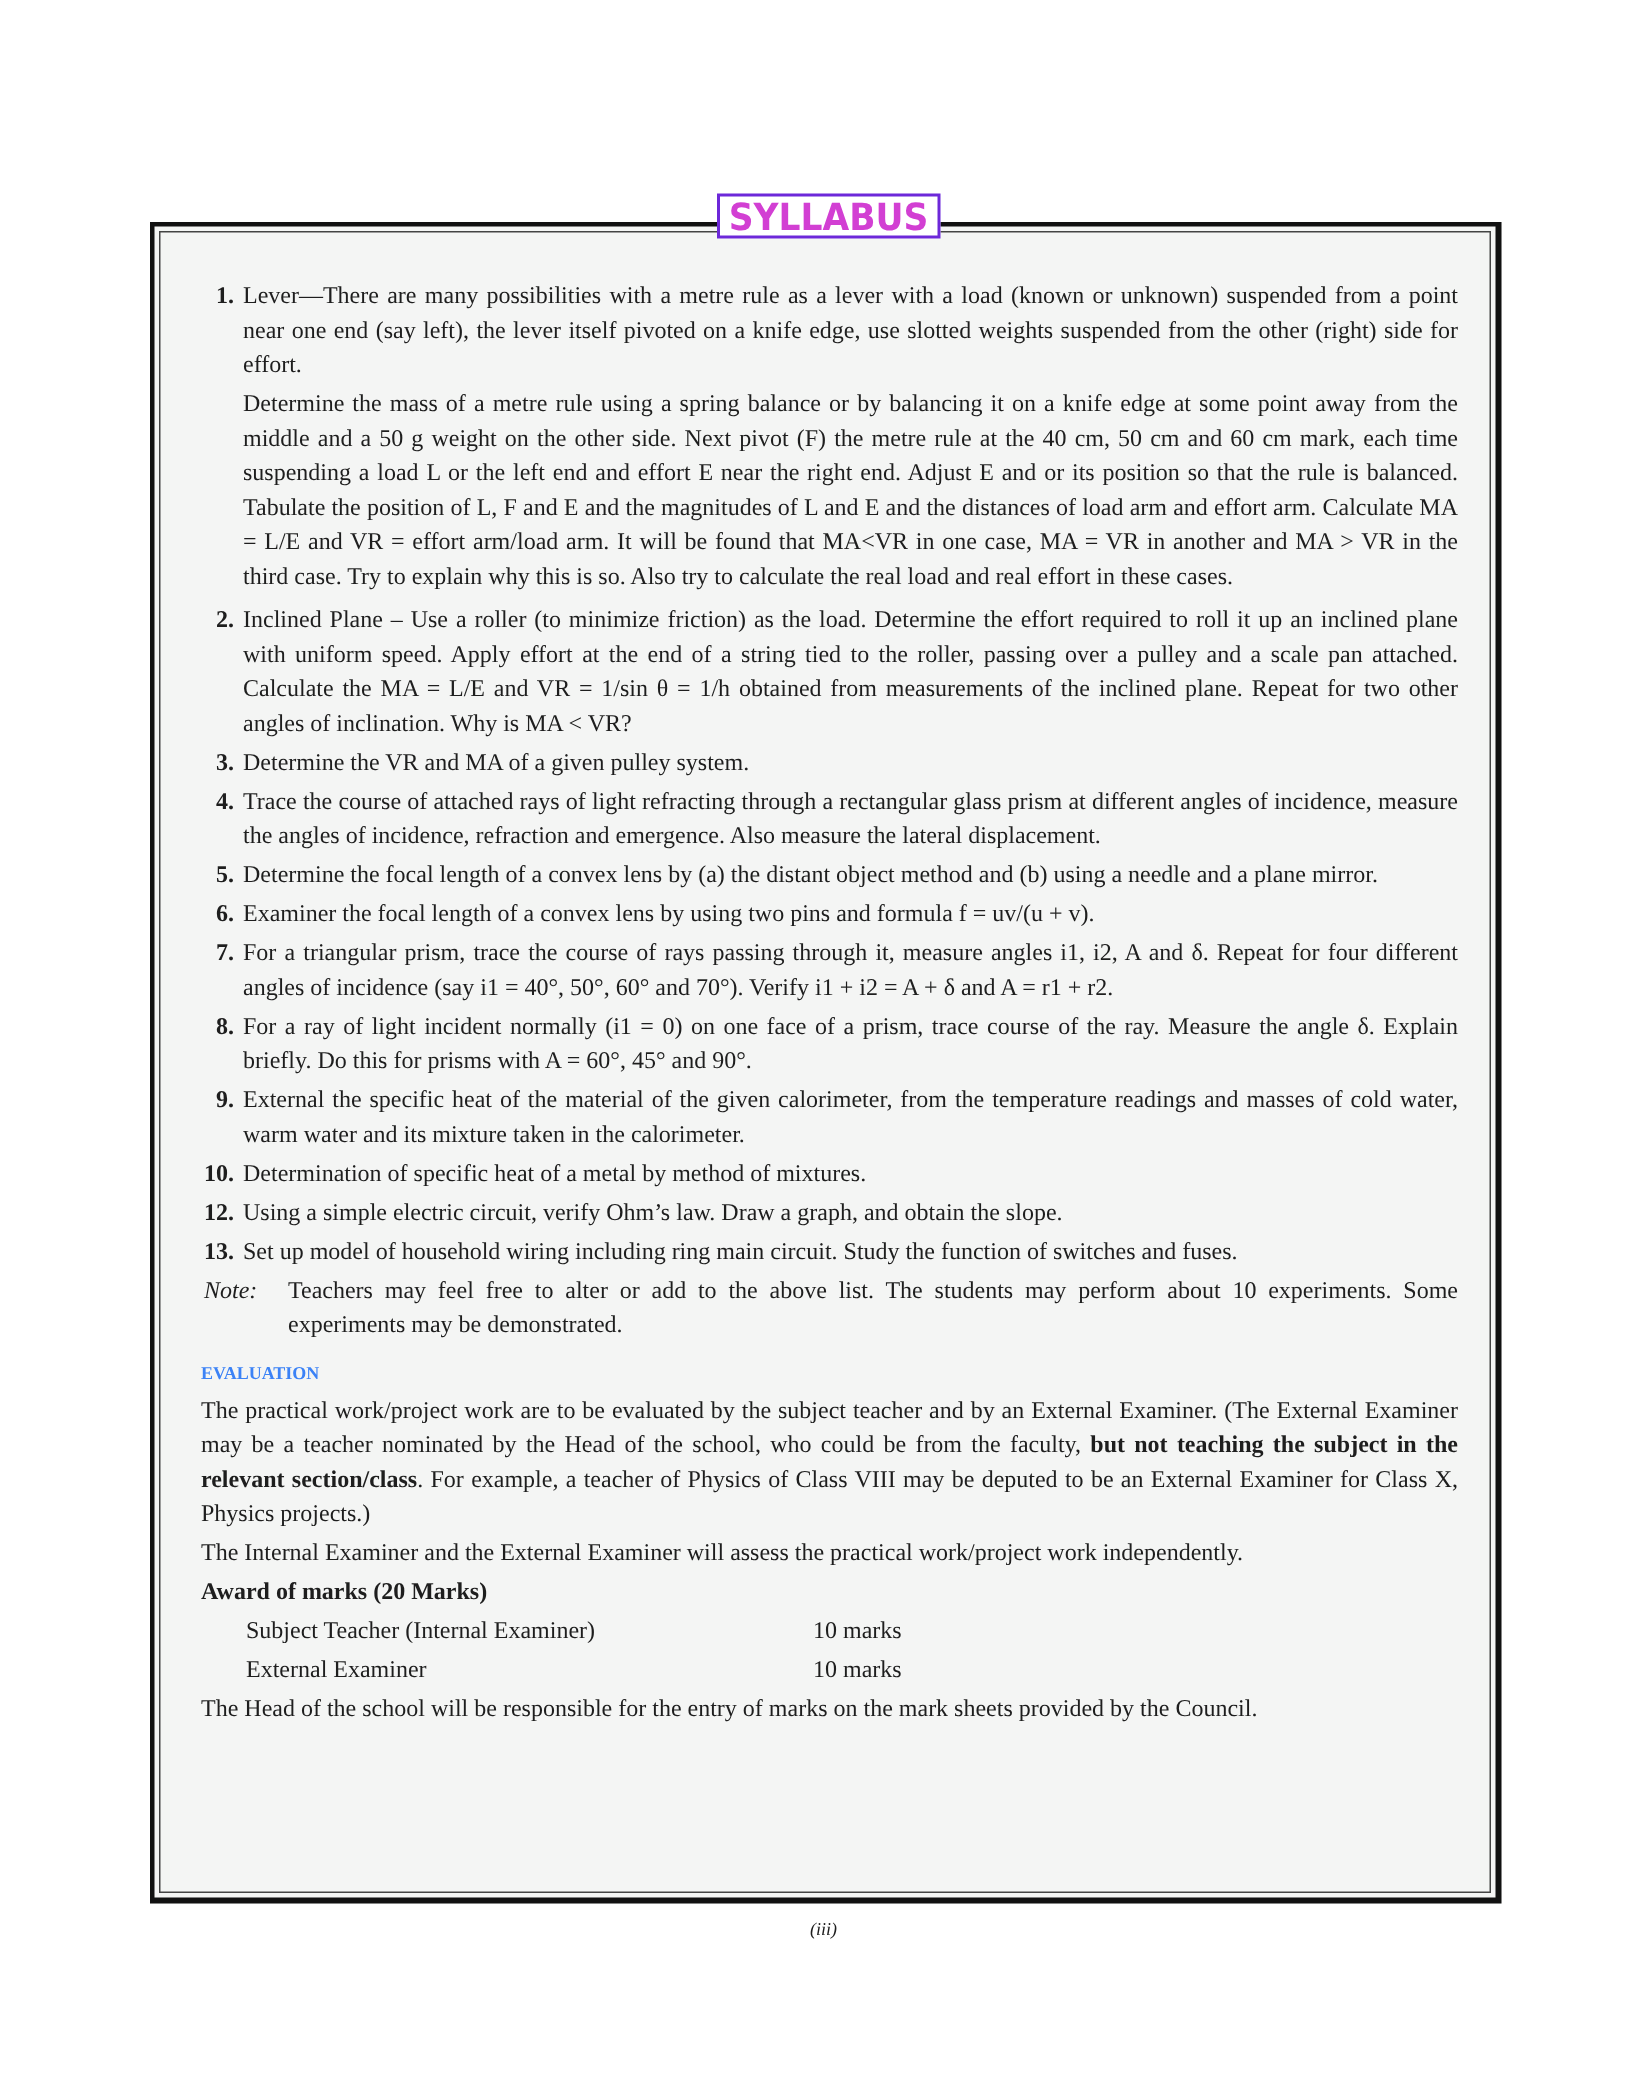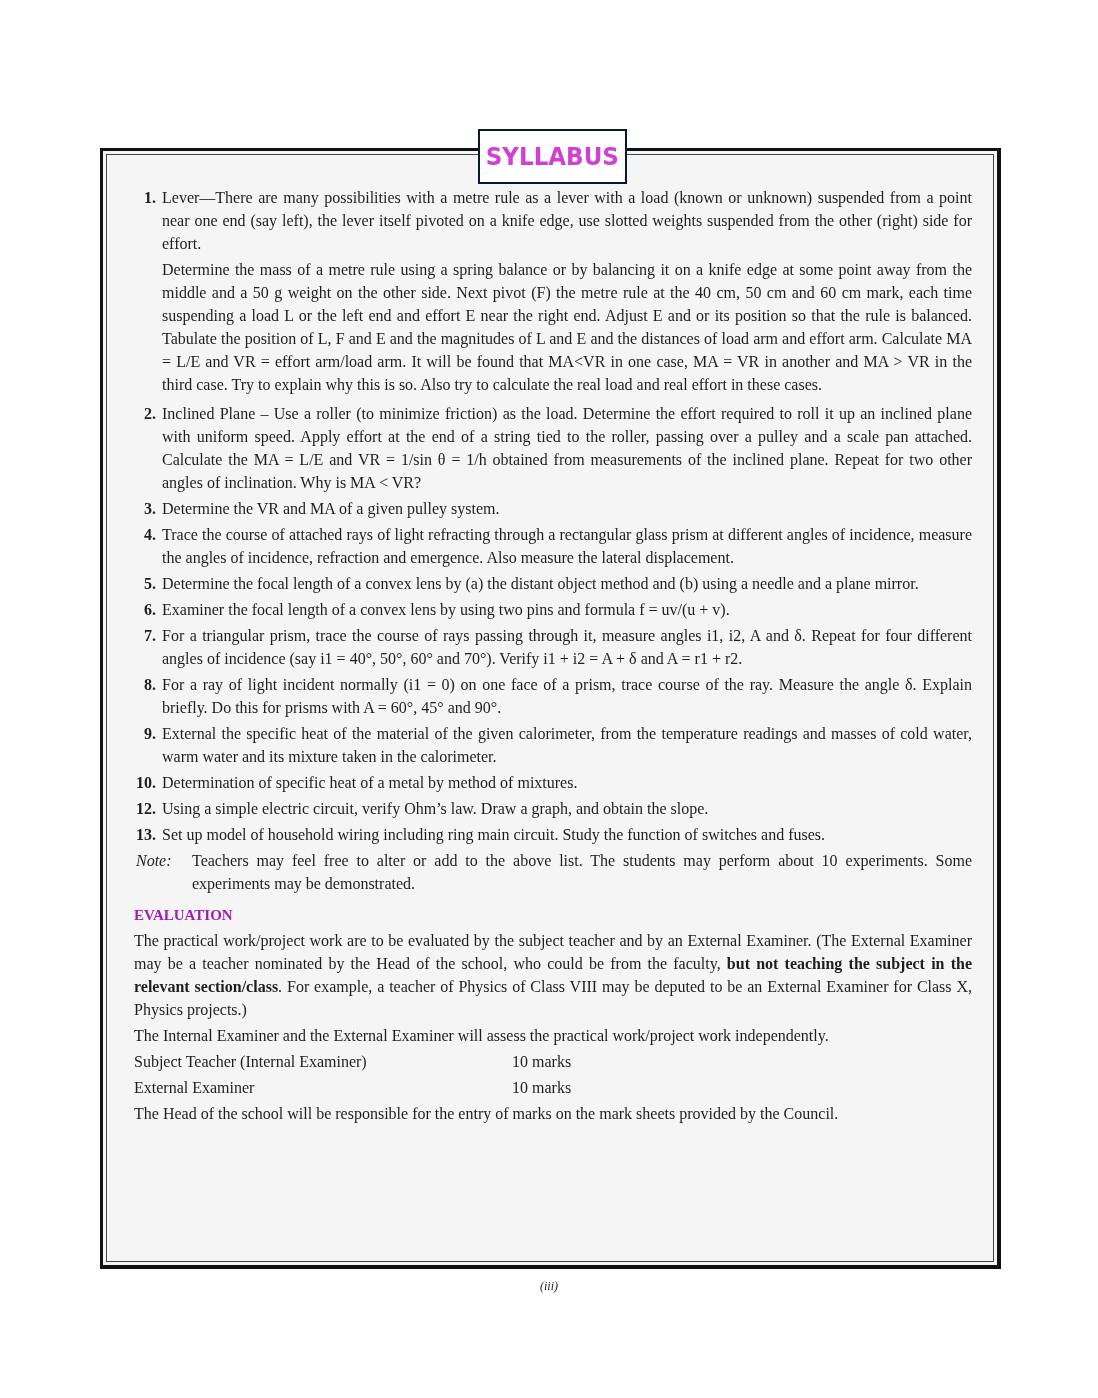--- a/index.html
+++ b/index.html
@@ -10,45 +10,45 @@
   .frame {
     position: absolute; left: 100px; top: 148px; width: 901px; height: 1121px;
     box-sizing: border-box; border: 3px solid #111; border-right-width: 4px; border-bottom-width: 4px;
     background: #f4f5f4;
   }
   .frame-inner {
     position: absolute; left: 3px; top: 3px; right: 3px; bottom: 3px;
     border: 1px solid #444;
   }
   .title-box {
-    position: absolute; left: 478px; top: 129px; width: 149px; height: 55px;
-    box-sizing: border-box; border: 2px solid #0f172a; background: #fff;
+    position: absolute; left: 478px; top: 129px; width: 149px; height: 30px;
+    box-sizing: border-box; border: 2px solid #6d28d9; background: #fff;
     display: flex; align-items: center; justify-content: center; z-index: 2;
   }
   .title-text {
     font-family: "DejaVu Sans", sans-serif; font-weight: bold; font-size: 25px;
     color: #d23fd3; letter-spacing: 0px; transform: scaleX(0.92);
   }
   .content {
     position: absolute; left: 134px; top: 186px; width: 838px;
     font-size: 16px; line-height: 23px; text-align: justify;
   }
   .item { display: flex; margin-bottom: 3px; }
   .body { flex: 1; padding-left: 0px; margin-left: 0; }
   .item .body { padding-left: 0px; }
   .num-wrap { width: 22px; flex: 0 0 22px; text-align: right; font-weight: bold; margin-right: 0px; }
   .para { margin: 0 0 3px 0; }
   .sub-para { margin-top: 3px; }
   .note { display: flex; margin-top: 0; }
   .note-label { font-style: italic; width: 58px; flex: 0 0 58px; padding-left: 2px; box-sizing: border-box; }
-  .eval-title { color: #a21caf; font-weight: bold; font-size: 15px; margin-top: 9px; margin-bottom: 2px; }
+  .eval-title { color: #3b82f6; font-weight: bold; font-size: 12px; margin-top: 9px; margin-bottom: 2px; }
   .eval p { margin: 0 0 3px 0; }
   .award-title { font-weight: bold; margin: 0 0 3px 0; }
   .marks-row { display: flex; margin: 0 0 3px 0; }
-  .marks-label { width: 378px; }
+  .marks-label { width: 378px; margin-left: 30px; }
   .page-no { position: absolute; top: 1279px; left: 0; width: 1098px; text-align: center; font-style: italic; font-size: 12px; }
 </style>
 </head>
 <body>
 
 <div class="frame">
   <div class="frame-inner"></div>
 </div>
 
 <div class="title-box">
@@ -112,20 +112,21 @@
 
   <div class="note">
     <div class="note-label">Note:</div>
     <div class="body">Teachers may feel free to alter or add to the above list. The students may perform about 10 experiments. Some experiments may be demonstrated.</div>
   </div>
 
   <div class="eval">
     <div class="eval-title">EVALUATION</div>
     <p><span>The practical work/project work are to be evaluated by the subject teacher and by an External Examiner. (The External Examiner may be a teacher nominated by the Head of the school, who could be from the faculty, </span><b>but not teaching the subject in the relevant section/class</b><span>. For example, a teacher of Physics of Class VIII may be deputed to be an External Examiner for Class X, Physics projects.)</span></p>
     <p>The Internal Examiner and the External Examiner will assess the practical work/project work independently.</p>
+    <p class="award-title">Award of marks (20 Marks)</p>
     <div class="marks-row">
       <div class="marks-label">Subject Teacher (Internal Examiner)</div>
       <div>10 marks</div>
     </div>
     <div class="marks-row">
       <div class="marks-label">External Examiner</div>
       <div>10 marks</div>
     </div>
     <p>The Head of the school will be responsible for the entry of marks on the mark sheets provided by the Council.</p>
   </div>

